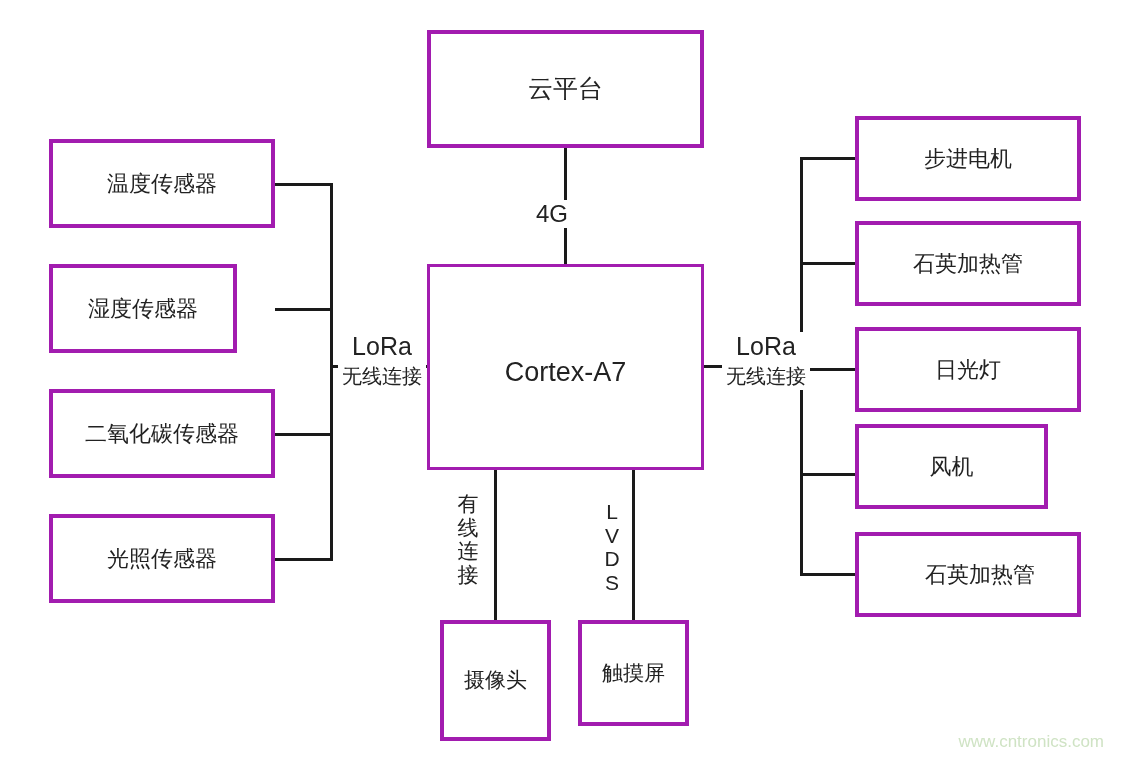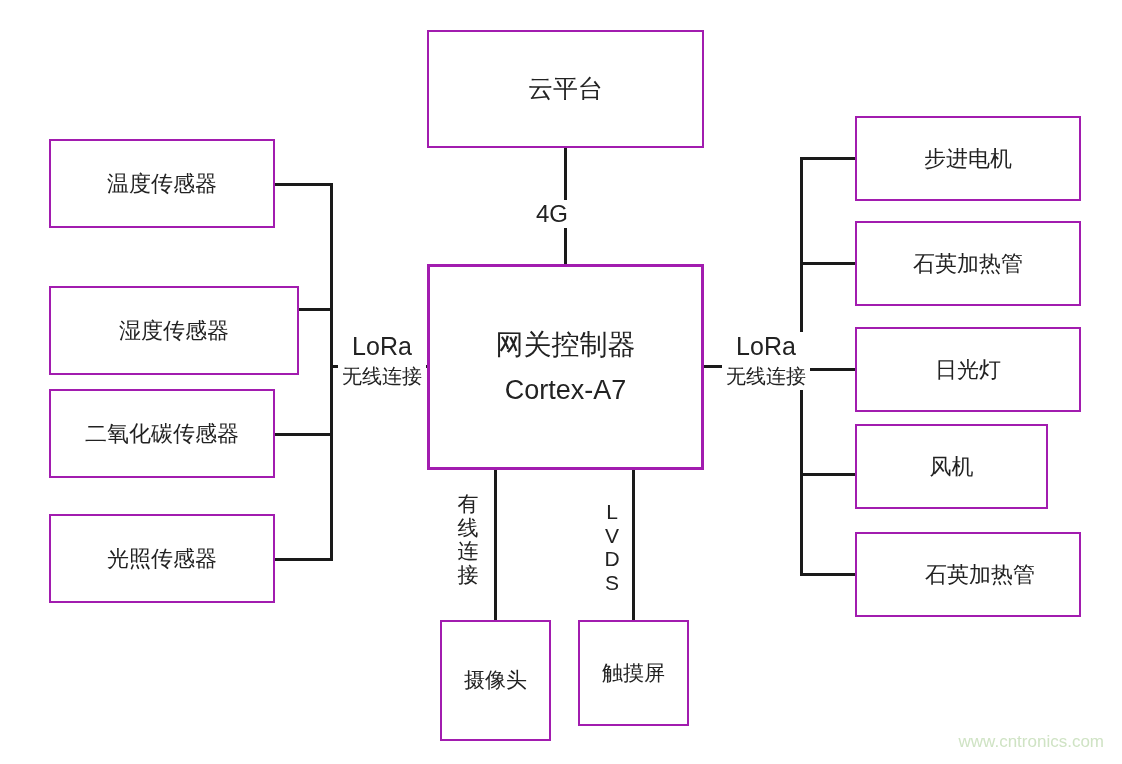--- a/index.html
+++ b/index.html
@@ -13,21 +13,21 @@
   #canvas {
     position: relative;
     width: 1122px;
     height: 764px;
     background: #ffffff;
     overflow: hidden;
   }
   .node {
     position: absolute;
     box-sizing: border-box;
-    border: 2px solid #a21caf;
+    border: 4px solid #a21caf;
     background: #ffffff;
     display: flex;
     align-items: center;
     justify-content: center;
     color: #222222;
     text-align: center;
     line-height: 1.25;
     z-index: 3;
   }
   .node.thick {
@@ -36,21 +36,21 @@
   .node-label {
     display: block;
     white-space: nowrap;
   }
   
   #node-cloud      { left: 427px; top: 30px;  width: 277px; height: 118px; font-size: 25px; }
   #node-gateway    { left: 427px; top: 264px; width: 277px; height: 206px; font-size: 28px; flex-direction: column; }
   #node-gateway .line2 { font-size: 27px; margin-top: 12px; }
 
   #node-temp       { left: 49px;  top: 139px; width: 226px; height: 89px; font-size: 22px; }
-  #node-humidity   { left: 49px;  top: 264px; width: 250px; height: 89px; font-size: 22px; margin-top: 22px; }
+  #node-humidity   { left: 49px;  top: 264px; width: 188px; height: 89px; font-size: 22px; }
   #node-co2        { left: 49px;  top: 389px; width: 226px; height: 89px; font-size: 22px; }
   #node-light      { left: 49px;  top: 514px; width: 226px; height: 89px; font-size: 22px; text-align: center; }
 
   #node-stepper    { left: 855px; top: 116px; width: 226px; height: 85px; font-size: 22px; }
   #node-pump       { left: 855px; top: 221px; width: 226px; height: 85px; font-size: 22px; }
   #node-lamp       { left: 855px; top: 327px; width: 226px; height: 85px; font-size: 22px; }
   #node-fan        { left: 855px; top: 424px; width: 193px; height: 85px; font-size: 22px; }
   #node-heater     { left: 855px; top: 532px; width: 226px; height: 85px; font-size: 22px; padding-left: 24px; }
 
   #node-camera     { left: 440px; top: 620px; width: 111px; height: 121px; font-size: 21px; }
@@ -146,21 +146,20 @@
   <div class="wire wire-h" style="left:702px; top:365px; width:100px;"></div>
 
   <div class="wire wire-v" style="left:494px; top:468px; height:154px;"></div>
   <div class="wire wire-v" style="left:632px; top:468px; height:154px;"></div>
 
   <div class="node" id="node-cloud">
     <span class="node-label">云平台</span>
   </div>
 
   <div class="node thick" id="node-gateway">
-    <span class="node-label">网关控制器</span>
     <span class="node-label line2">Cortex-A7</span>
   </div>
 
   <div class="node" id="node-temp">
     <span class="node-label">温度传感器</span>
   </div>
   <div class="node" id="node-humidity">
     <span class="node-label">湿度传感器</span>
   </div>
   <div class="node" id="node-co2">

